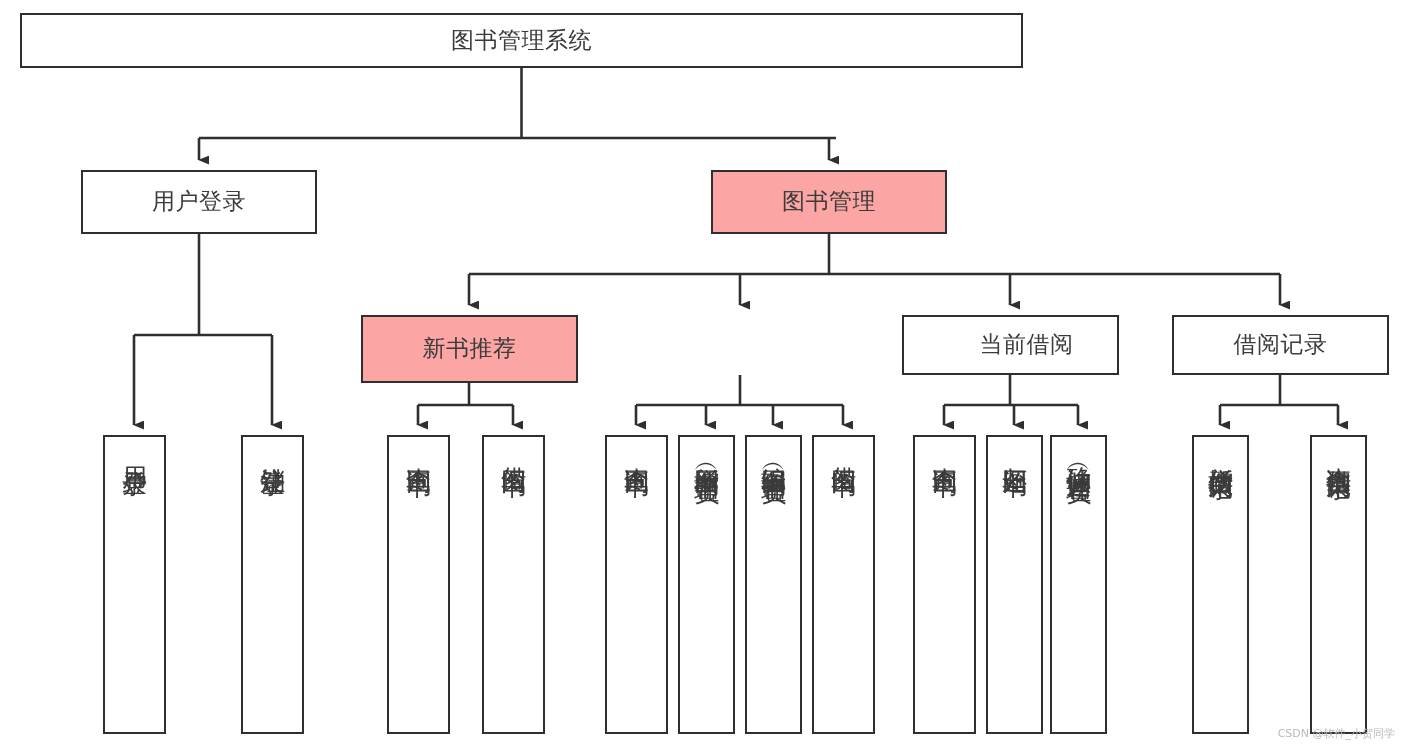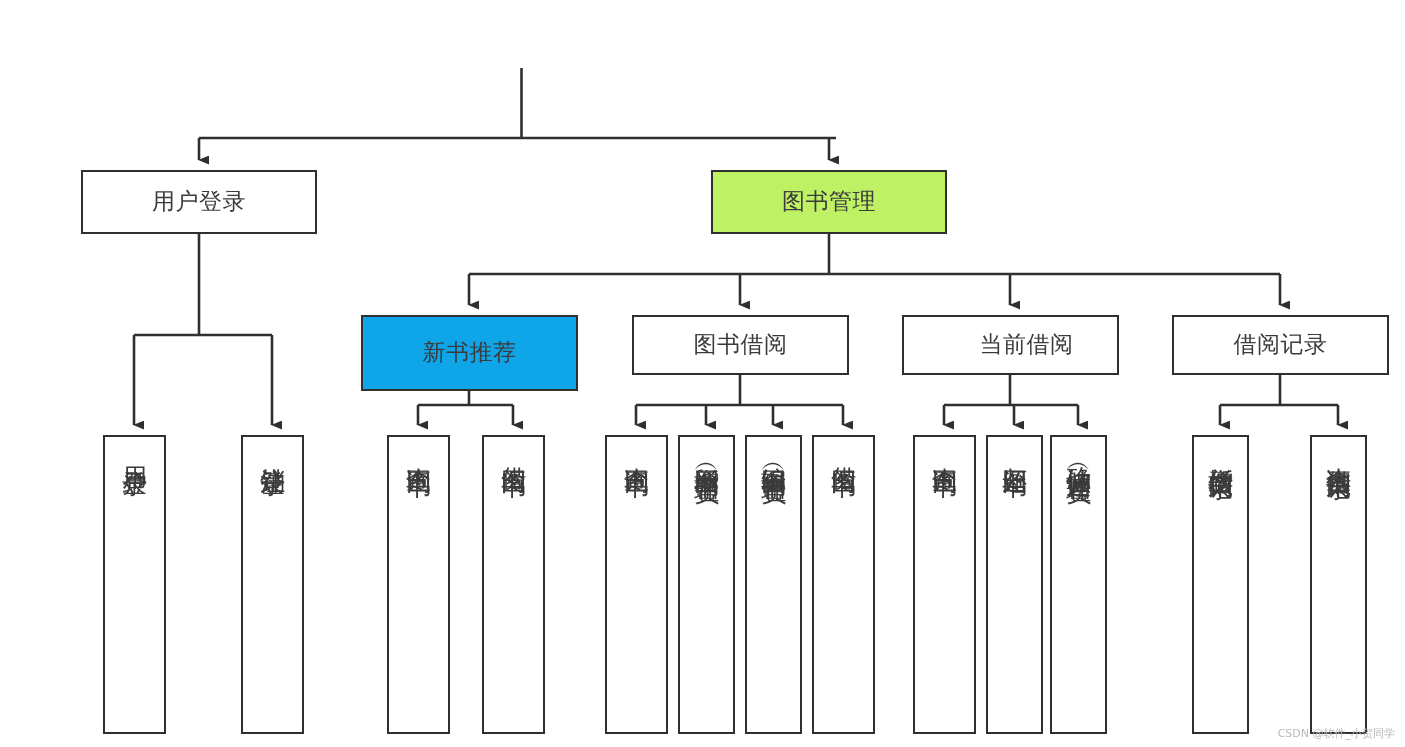--- a/index.html
+++ b/index.html
@@ -127,33 +127,33 @@
     </g>
 
     <g stroke="#2f2f2f" stroke-width="2.6" fill="none">
       <path d="M1280,375 L1280,405"></path>
       <path d="M1220,405 L1338,405"></path>
       <path d="M1220,405 L1220,425" marker-end="url(#arrowhead)"></path>
       <path d="M1338,405 L1338,425" marker-end="url(#arrowhead)"></path>
     </g>
   </svg>
 
+  <div class="node h-node" style="left: 20px; top: 13px; width: 1003px; height: 55px; border-color: rgb(47, 47, 47); background: rgb(255, 255, 255); color: rgb(59, 59, 59);">
+    <span class="node-label">图书管理系统</span>
+  </div>
 
   <div class="node h-node" style="left: 81px; top: 170px; width: 236px; height: 64px; border-color: rgb(47, 47, 47); background: rgb(255, 255, 255); color: rgb(59, 59, 59);">
     <span class="node-label">用户登录</span>
   </div>
-  <div class="node h-node" style="left: 711px; top: 170px; width: 236px; height: 64px; border-color: rgb(47, 47, 47); background: #bef264; color: rgb(59, 59, 59);">
+  <div class="node h-node" style="left: 711px; top: 170px; width: 236px; height: 64px; border-color: rgb(47, 47, 47); background: #fca5a5; color: rgb(59, 59, 59);">
     <span class="node-label">图书管理</span>
   </div>
 
-  <div class="node h-node" style="left: 361px; top: 315px; width: 217px; height: 76px; border-color: rgb(47, 47, 47); background: #0ea5e9; color: rgb(59, 59, 59);">
+  <div class="node h-node" style="left: 361px; top: 315px; width: 217px; height: 68px; border-color: rgb(47, 47, 47); background: #fca5a5; color: rgb(59, 59, 59);">
     <span class="node-label">新书推荐</span>
-  </div>
-  <div class="node h-node" style="left: 632px; top: 315px; width: 217px; height: 60px; border-color: rgb(47, 47, 47); background: rgb(255, 255, 255); color: rgb(59, 59, 59);">
-    <span class="node-label">图书借阅</span>
   </div>
   <div class="node h-node" style="left: 902px; top: 315px; width: 217px; height: 60px; border-color: rgb(47, 47, 47); background: rgb(255, 255, 255); color: rgb(59, 59, 59); padding-left: 32px;">
     <span class="node-label">当前借阅</span>
   </div>
   <div class="node h-node" style="left: 1172px; top: 315px; width: 217px; height: 60px; border-color: rgb(47, 47, 47); background: rgb(255, 255, 255); color: rgb(59, 59, 59);">
     <span class="node-label">借阅记录</span>
   </div>
 
   <div class="node v-node" style="left: 103px; top: 435px; width: 63px; height: 299px; border-color: rgb(47, 47, 47); background: rgb(255, 255, 255); color: rgb(59, 59, 59);">
     <span class="node-label">用户登录</span>

